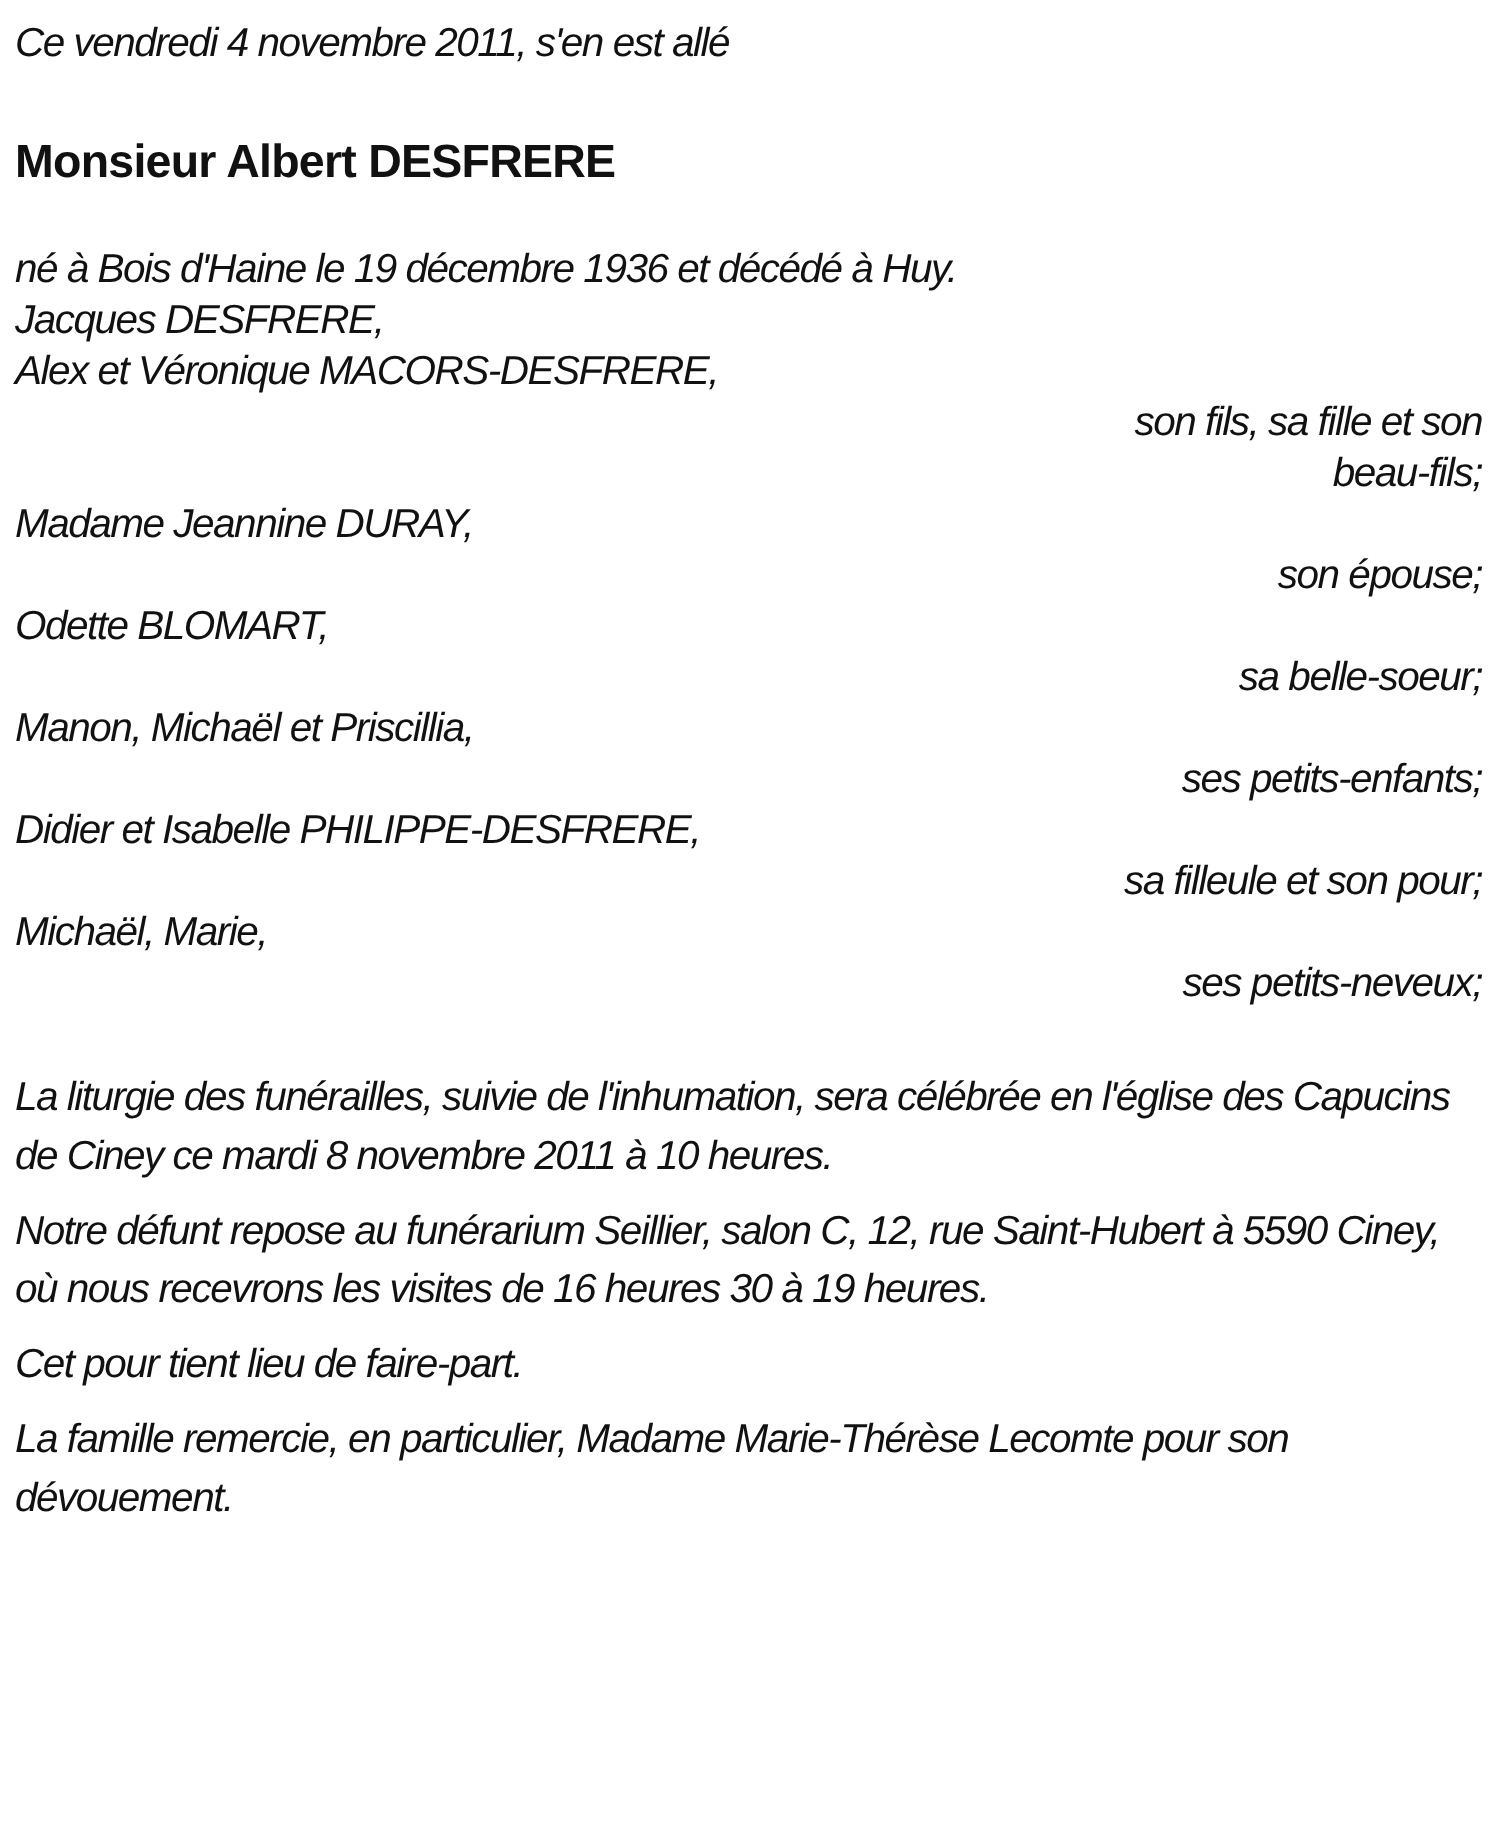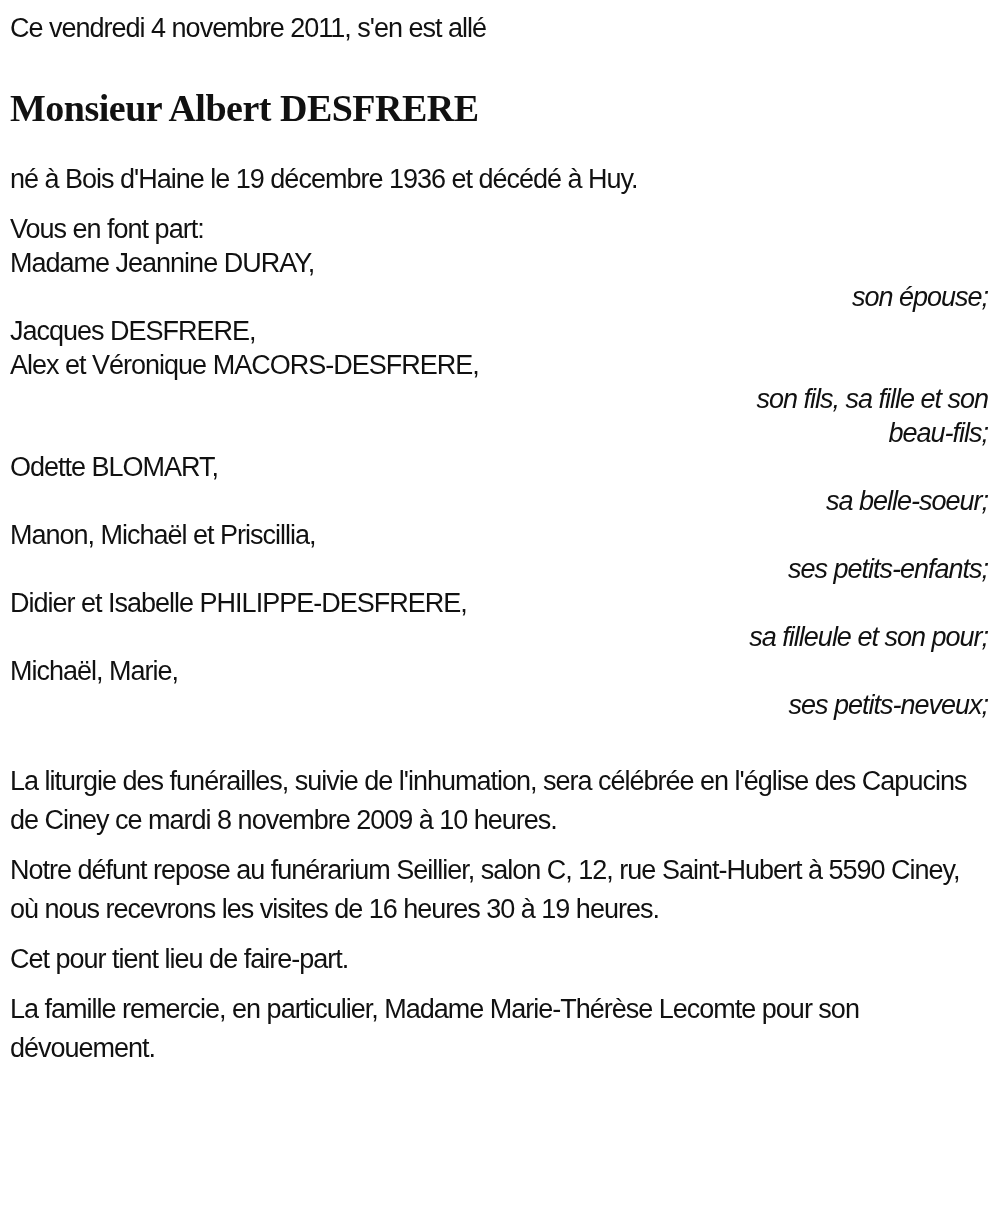--- a/index.html
+++ b/index.html
@@ -9,34 +9,33 @@
     color: #111111;
     font-family: "Liberation Sans", sans-serif;
   }
   .page {
     width: 1000px;
     min-height: 1214px;
     box-sizing: border-box;
     padding: 14px 12px 20px 10px;
     background: #ffffff;
   }
-  p { margin: 0; }
+  p { margin: 0; font-style: italic; }
   .t {
     font-size: 27px;
     letter-spacing: -1px;
     line-height: 34px;
   }
   .intro { line-height: 28px; }
   h1.deceased-name {
-    font-size: 38px;
+    font-size: 31px;
     font-weight: bold;
     letter-spacing: -0.5px;
     line-height: 48px;
     margin: 42px 0 0 0;
-    font-family: Liberation Serif, serif;
   }
   .birth { margin-top: 30px; }
   .vous  { margin-top: 16px; }
   .relation {
     font-style: italic;
     text-align: right;
     max-width: 250px;
     margin-left: auto;
   }
   .paragraphs { margin-top: 40px; }
@@ -50,33 +49,32 @@
 <body>
 
 <div class="page">
 
   <p class="t intro">Ce vendredi 4 novembre 2011, s'en est allé</p>
 
   <h1 class="deceased-name">Monsieur Albert DESFRERE</h1>
 
   <p class="t birth">né à Bois d'Haine le 19 décembre 1936 et décédé à Huy.</p>
 
-  <p class="t vous">Vous en font part:</p>
 
   <section>
-
-    <div>
-      <p class="t">Madame Jeannine DURAY,</p>
-      <p class="t relation">son épouse;</p>
-    </div>
 
     <div>
       <p class="t">Jacques DESFRERE,</p>
       <p class="t">Alex et Véronique MACORS-DESFRERE,</p>
       <p class="t relation">son fils, sa fille et son beau-fils;</p>
+    </div>
+
+    <div>
+      <p class="t">Madame Jeannine DURAY,</p>
+      <p class="t relation">son épouse;</p>
     </div>
 
     <div>
       <p class="t">Odette BLOMART,</p>
       <p class="t relation">sa belle-soeur;</p>
     </div>
 
     <div>
       <p class="t">Manon, Michaël et Priscillia,</p>
       <p class="t relation">ses petits-enfants;</p>
@@ -89,19 +87,19 @@
 
     <div>
       <p class="t">Michaël, Marie,</p>
       <p class="t relation">ses petits-neveux;</p>
     </div>
 
 
   </section>
 
   <section class="paragraphs t">
-    <p>La liturgie des funérailles, suivie de l'inhumation, sera célébrée en l'église des Capucins de Ciney ce mardi 8 novembre 2009 à 10 heures.</p>
+    <p>La liturgie des funérailles, suivie de l'inhumation, sera célébrée en l'église des Capucins de Ciney ce mardi 8 novembre 2011 à 10 heures.</p>
     <p>Notre défunt repose au funérarium Seillier, salon C, 12, rue Saint-Hubert à 5590 Ciney, où nous recevrons les visites de 16 heures 30 à 19 heures.</p>
     <p>Cet pour tient lieu de faire-part.</p>
     <p>La famille remercie, en particulier, Madame Marie-Thérèse Lecomte pour son dévouement.</p>
   </section>
 
 </div>
 
 </body></html>

